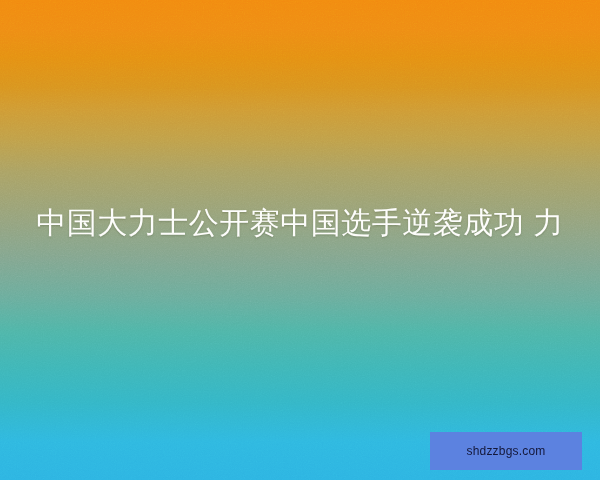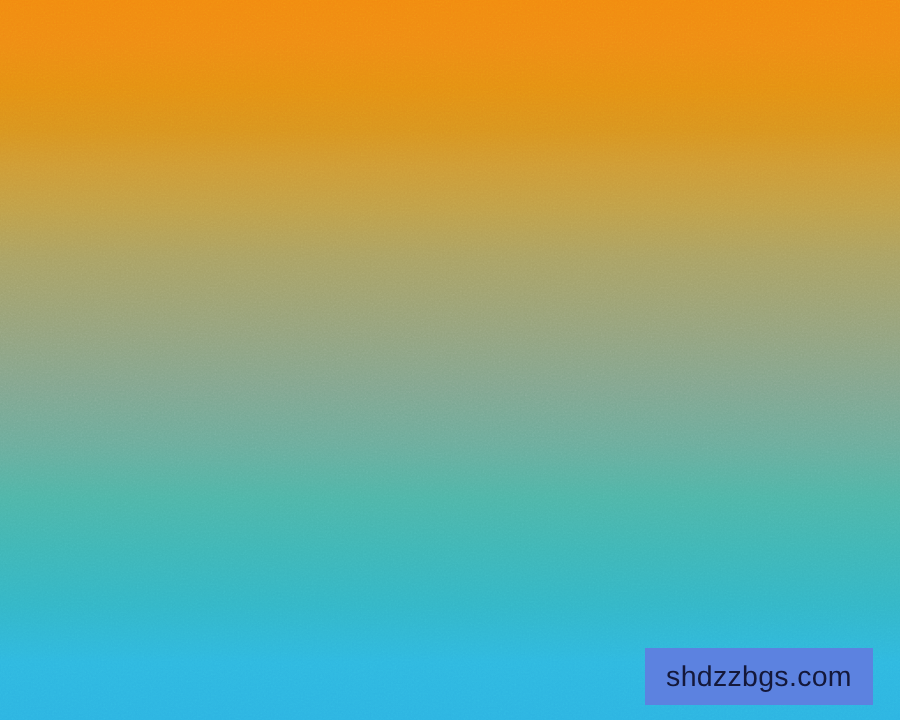--- a/index.html
+++ b/index.html
@@ -80,21 +80,21 @@
     width: 152px;
     height: 38px;
     background: #5c82e0;
     display: flex;
     align-items: center;
     justify-content: center;
   }
 
   #watermark-text {
     color: #14183a;
-    font-size: 19px;
+    font-size: 12px;
     font-weight: 400;
     letter-spacing: 0.2px;
     line-height: 1;
   }
 </style>
 </head>
 <body>
 
 <div id="stage">
 
@@ -104,19 +104,20 @@
     <defs>
       <filter id="grainFilter" x="0" y="0" width="100%" height="100%">
         <feTurbulence type="fractalNoise" baseFrequency="0.85" numOctaves="3" stitchTiles="stitch" result="noise"></feTurbulence>
         <feColorMatrix type="saturate" values="0" in="noise" result="desat"></feColorMatrix>
       </filter>
     </defs>
     <rect width="600" height="480" filter="url(#grainFilter)"></rect>
   </svg>
 
   <div id="title-block">
+    <span class="title-line">中国大力士公开赛中国选手逆袭成功 力</span>
   </div>
 
   <div id="watermark-badge">
     <span id="watermark-text">shdzzbgs.com</span>
   </div>
 
 </div>
 
 </body></html>

